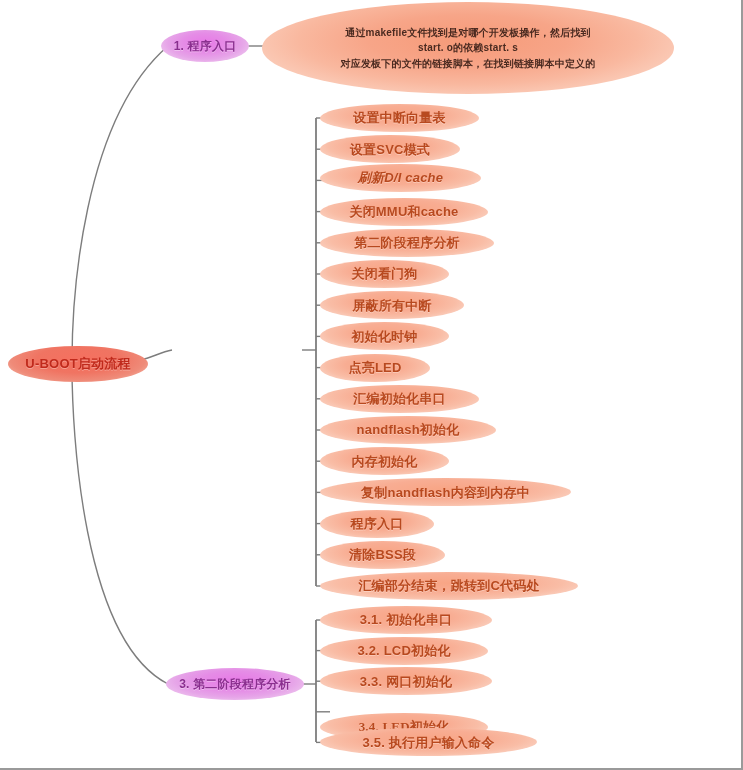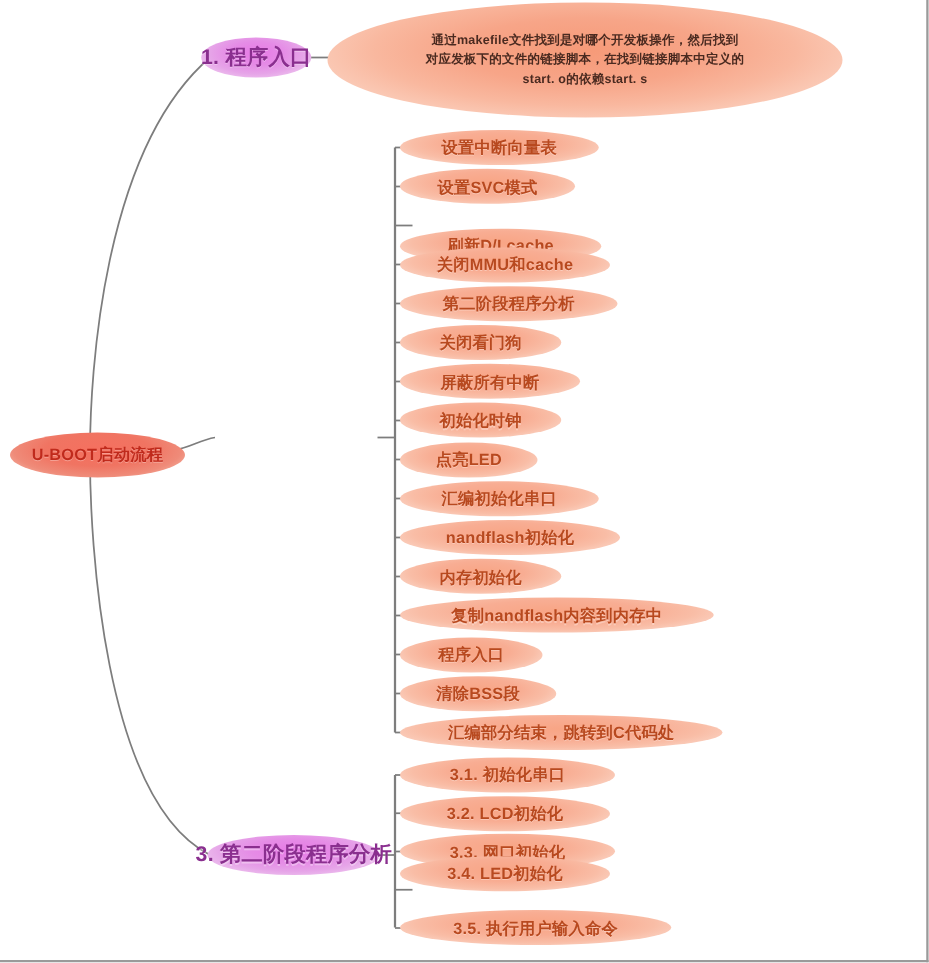--- a/index.html
+++ b/index.html
@@ -53,21 +53,21 @@
     font-size: 13px;
     text-shadow: 0 1px 0 rgba(255,255,255,0.30);
   }
 
   
   .node-stage {
     background: radial-gradient(ellipse at 50% 40%,
                 #e77ae6 0%, #e58ce6 35%, #e6a4e8 60%, #eec4ef 82%, #f8e6f8 100%);
     color: #8a2f8f;
     font-weight: bold;
-    font-size: 17px;
+    font-size: 12px;
     text-shadow: 0 1px 0 rgba(255,255,255,0.35);
   }
 
   
   .node-leaf {
     background: radial-gradient(ellipse at 50% 40%,
                 #f8a585 0%, #f8ad93 38%, #f9bda6 62%, #fbd5c6 84%, #fdeee7 100%);
     color: #b8491f;
     font-weight: bold;
     font-size: 13px;
@@ -134,50 +134,50 @@
         <path d="M 316 620 L 330 620"></path>
         <path d="M 316 650.6 L 330 650.6"></path>
         <path d="M 316 681.2 L 330 681.2"></path>
         <path d="M 316 711.8 L 330 711.8"></path>
         <path d="M 316 742.4 L 330 742.4"></path>
       </g>
   </svg>
 
   <div class="node node-summary" style="left:262px; top:2px; width:412px; height:92px;">
     <span class="sum-line">通过makefile文件找到是对哪个开发板操作，然后找到</span>
+    <span class="sum-line">start. o的依赖start. s</span>
     <span class="sum-line">对应发板下的文件的链接脚本，在找到链接脚本中定义的</span>
-    <span class="sum-line">start. o的依赖start. s</span>
   </div>
 
   <div class="node node-root" style="left:8px; top:346px; width:140px; height:36px;">U-BOOT启动流程</div>
 
   <div class="node node-stage" style="left:161px; top:30px; width:88px; height:32px;">1. 程序入口</div>
 
 
   <div class="node node-stage" style="left:166px; top:668px; width:138px; height:32px;">3. 第二阶段程序分析</div>
 
   <div id="stage2-leaves">
       <div class="node node-leaf" style="left: 320px; top: 104px; width: 159px; height: 28px;">设置中断向量表</div>
       <div class="node node-leaf" style="left: 320px; top: 135.2px; width: 140px; height: 28px;">设置SVC模式</div>
-      <div class="node node-leaf" style="left: 320px; top: 183px; width: 161px; height: 28px;">刷新D/I cache</div>
+      <div class="node node-leaf" style="left: 320px; top: 164px; width: 161px; height: 28px; font-style: italic;">刷新D/I cache</div>
       <div class="node node-leaf" style="left: 320px; top: 197.6px; width: 168px; height: 28px;">关闭MMU和cache</div>
       <div class="node node-leaf" style="left: 320px; top: 228.8px; width: 174px; height: 28px;">第二阶段程序分析</div>
       <div class="node node-leaf" style="left: 320px; top: 260px; width: 129px; height: 28px;">关闭看门狗</div>
       <div class="node node-leaf" style="left: 320px; top: 291.2px; width: 144px; height: 28px;">屏蔽所有中断</div>
       <div class="node node-leaf" style="left: 320px; top: 322.4px; width: 129px; height: 28px;">初始化时钟</div>
       <div class="node node-leaf" style="left: 320px; top: 353.6px; width: 110px; height: 28px;">点亮LED</div>
       <div class="node node-leaf" style="left: 320px; top: 384.8px; width: 159px; height: 28px;">汇编初始化串口</div>
       <div class="node node-leaf" style="left: 320px; top: 416px; width: 176px; height: 28px;">nandflash初始化</div>
       <div class="node node-leaf" style="left: 320px; top: 447.2px; width: 129px; height: 28px;">内存初始化</div>
       <div class="node node-leaf" style="left: 320px; top: 478.4px; width: 251px; height: 28px;">复制nandflash内容到内存中</div>
       <div class="node node-leaf" style="left: 320px; top: 509.6px; width: 114px; height: 28px;">程序入口</div>
       <div class="node node-leaf" style="left: 320px; top: 540.8px; width: 125px; height: 28px; text-align: center;">清除BSS段</div>
       <div class="node node-leaf" style="left: 320px; top: 572px; width: 258px; height: 28px;">汇编部分结束，跳转到C代码处</div>
     </div>
   <div id="stage3-leaves">
       <div class="node node-leaf" style="left: 320px; top: 606px; width: 172px; height: 28px;">3.1. 初始化串口</div>
       <div class="node node-leaf" style="left: 320px; top: 636.6px; width: 168px; height: 28px;">3.2. LCD初始化</div>
       <div class="node node-leaf" style="left: 320px; top: 667.2px; width: 172px; height: 28px;">3.3. 网口初始化</div>
-      <div class="node node-leaf" style="left: 320px; top: 685px; width: 168px; height: 28px;">3.4. LED初始化</div>
+      <div class="node node-leaf" style="left: 320px; top: 713px; width: 168px; height: 28px; font-family: Liberation Serif, serif;">3.4. LED初始化</div>
       <div class="node node-leaf" style="left: 320px; top: 728.4px; width: 217px; height: 28px;">3.5. 执行用户输入命令</div>
     </div>
 
 </div>
 
 </body></html>

